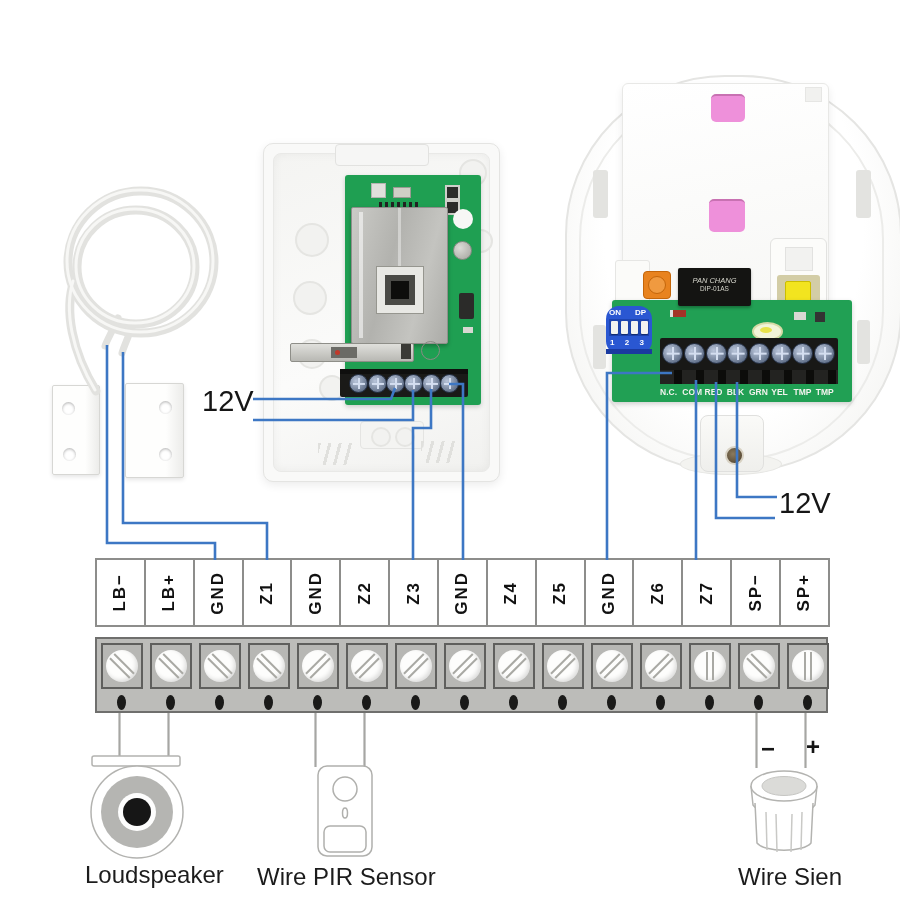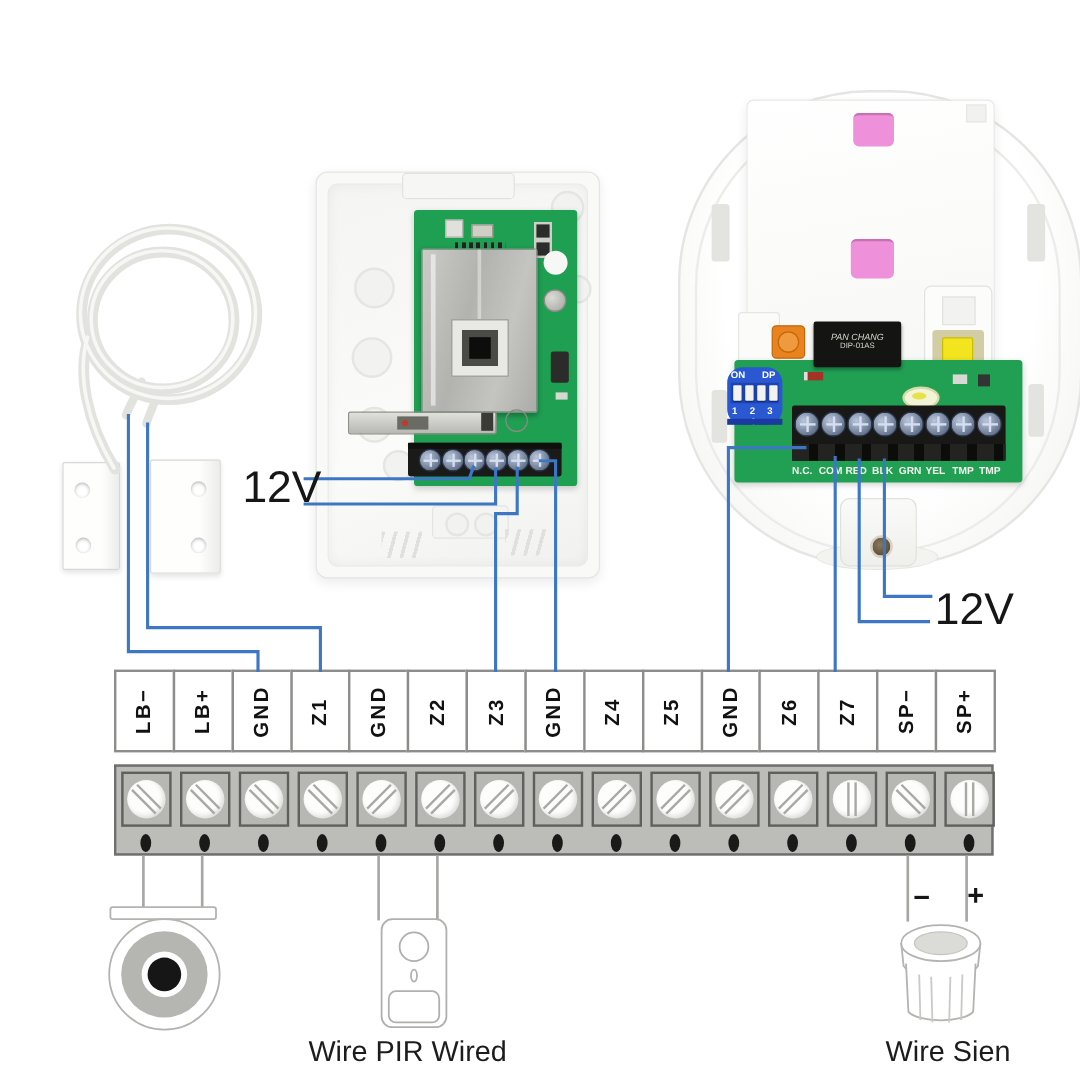--- a/index.html
+++ b/index.html
@@ -1,21 +1,21 @@
 <!DOCTYPE html>
 <html><head>
 <meta charset="utf-8">
 <style>
   html,body{margin:0;padding:0;background:#fff;}
   #stage{position:relative;width:900px;height:900px;background:#fff;overflow:hidden;
          font-family:"Liberation Sans",sans-serif;color:#1a1a1a;}
   .abs{position:absolute;}
   .txt{position:absolute;z-index:6;white-space:nowrap;}
   #title{left:50px;top:14px;font-size:31px;color:#1f1f1f;letter-spacing:.2px;}
-  .v12{font-size:37px;color:#161616;}
+  .v12{font-size:29px;color:#161616;}
   .pm{font-size:24px;font-weight:bold;color:#161616;}
   .devlabel{font-size:24px;color:#1c1c1c;}
 
   
   .photo{position:absolute;z-index:1;}
   .case-outer{position:absolute;inset:0;background:#f9f9f8;border:1px solid #e4e4e2;border-radius:10px;
               box-shadow:0 3px 10px rgba(0,0,0,.08);}
   .case-inner{position:absolute;left:10px;top:10px;right:10px;bottom:10px;border-radius:8px;
               background:linear-gradient(160deg,#f4f4f2,#fbfbfa 60%,#f1f1ef);border:1px solid #e9e9e7;
               box-shadow:inset 0 0 10px rgba(0,0,0,.05);}
@@ -469,15 +469,16 @@
       </g>
       <ellipse cx="784" cy="786" rx="33" ry="15" fill="#ffffff" stroke="#b3b3b0" stroke-width="1.5"></ellipse>
       <ellipse cx="784" cy="786" rx="22" ry="9.5" fill="#dbdbd8" stroke="#c6c6c3" stroke-width="1"></ellipse>
     </g>
   </svg>
 
   <div class="txt v12" style="left:202px;top:385px;">12V</div>
   <div class="txt v12" style="left:779px;top:487px;">12V</div>
   <div class="txt pm" style="left:761px;top:735px;">−</div>
   <div class="txt pm" style="left:806px;top:733px;">+</div>
-  <div class="txt devlabel" style="left:257px;top:863px;">Wire PIR Wired</div>
+  <div class="txt devlabel" style="left:85px;top:861px;">Loudspeaker</div>
+  <div class="txt devlabel" style="left:257px;top:863px;">Wire PIR Sensor</div>
   <div class="txt devlabel" style="left:738px;top:863px;">Wire Sien</div>
 </div>
 
 </body></html>

